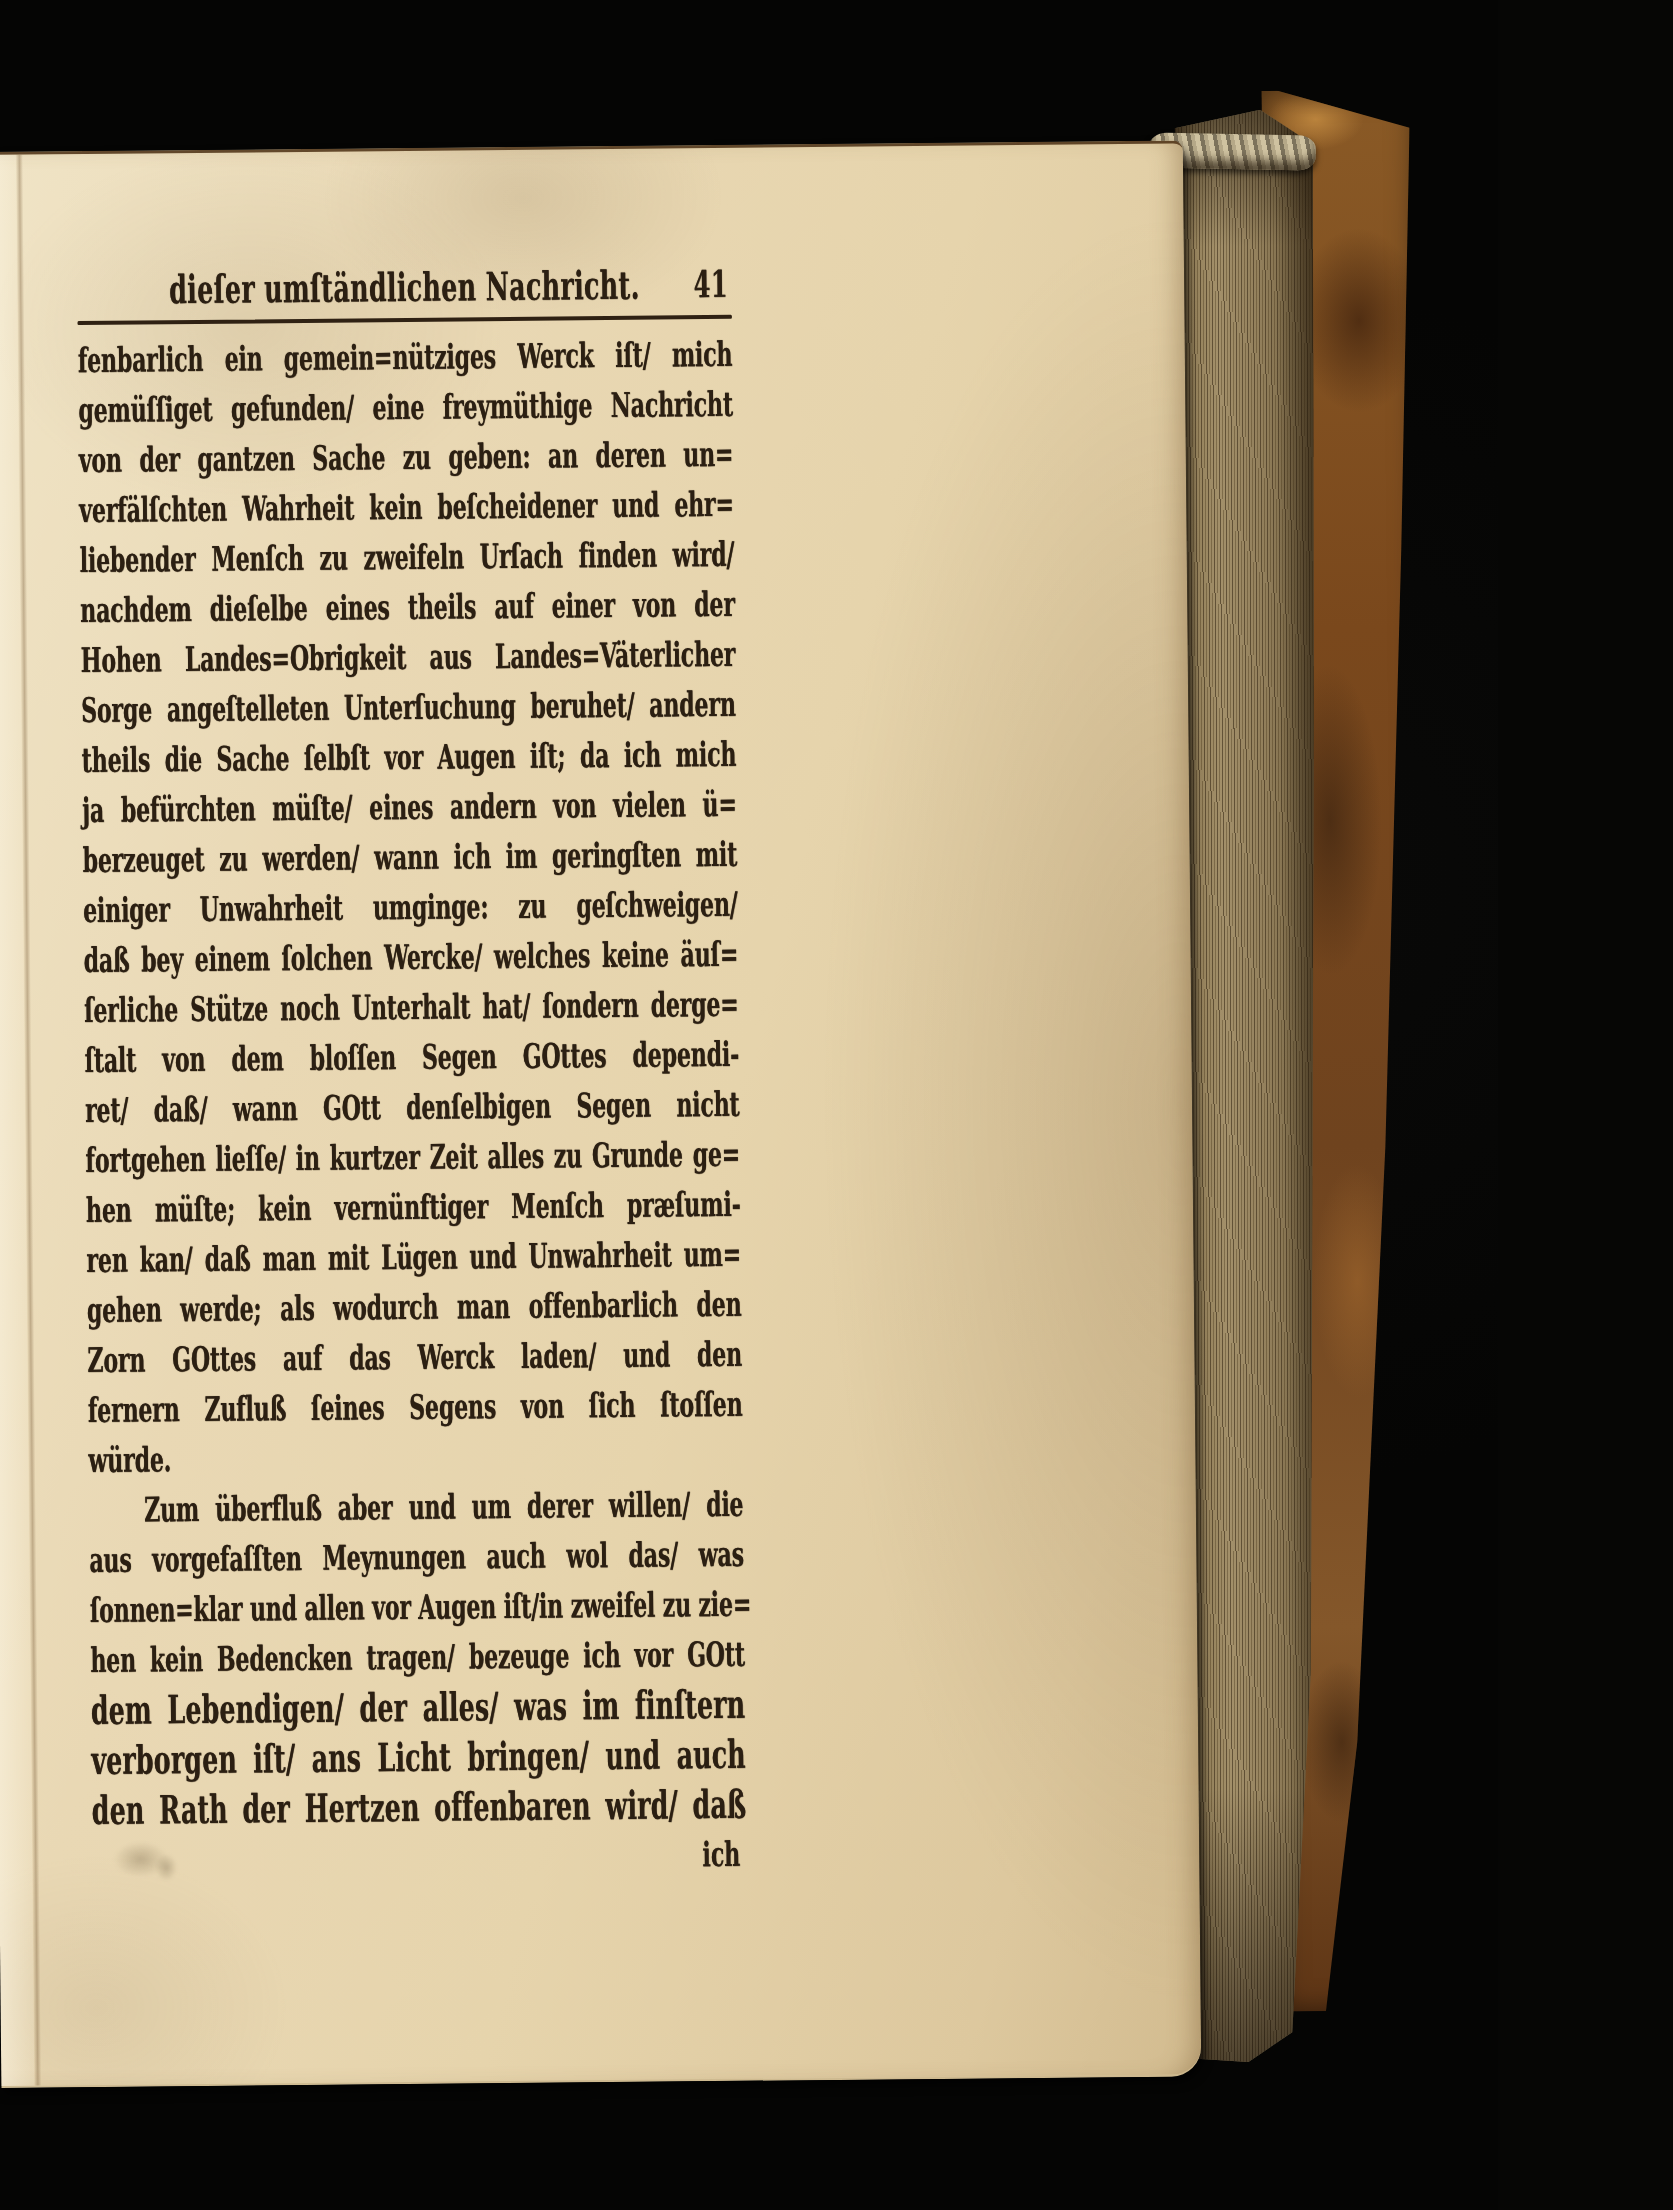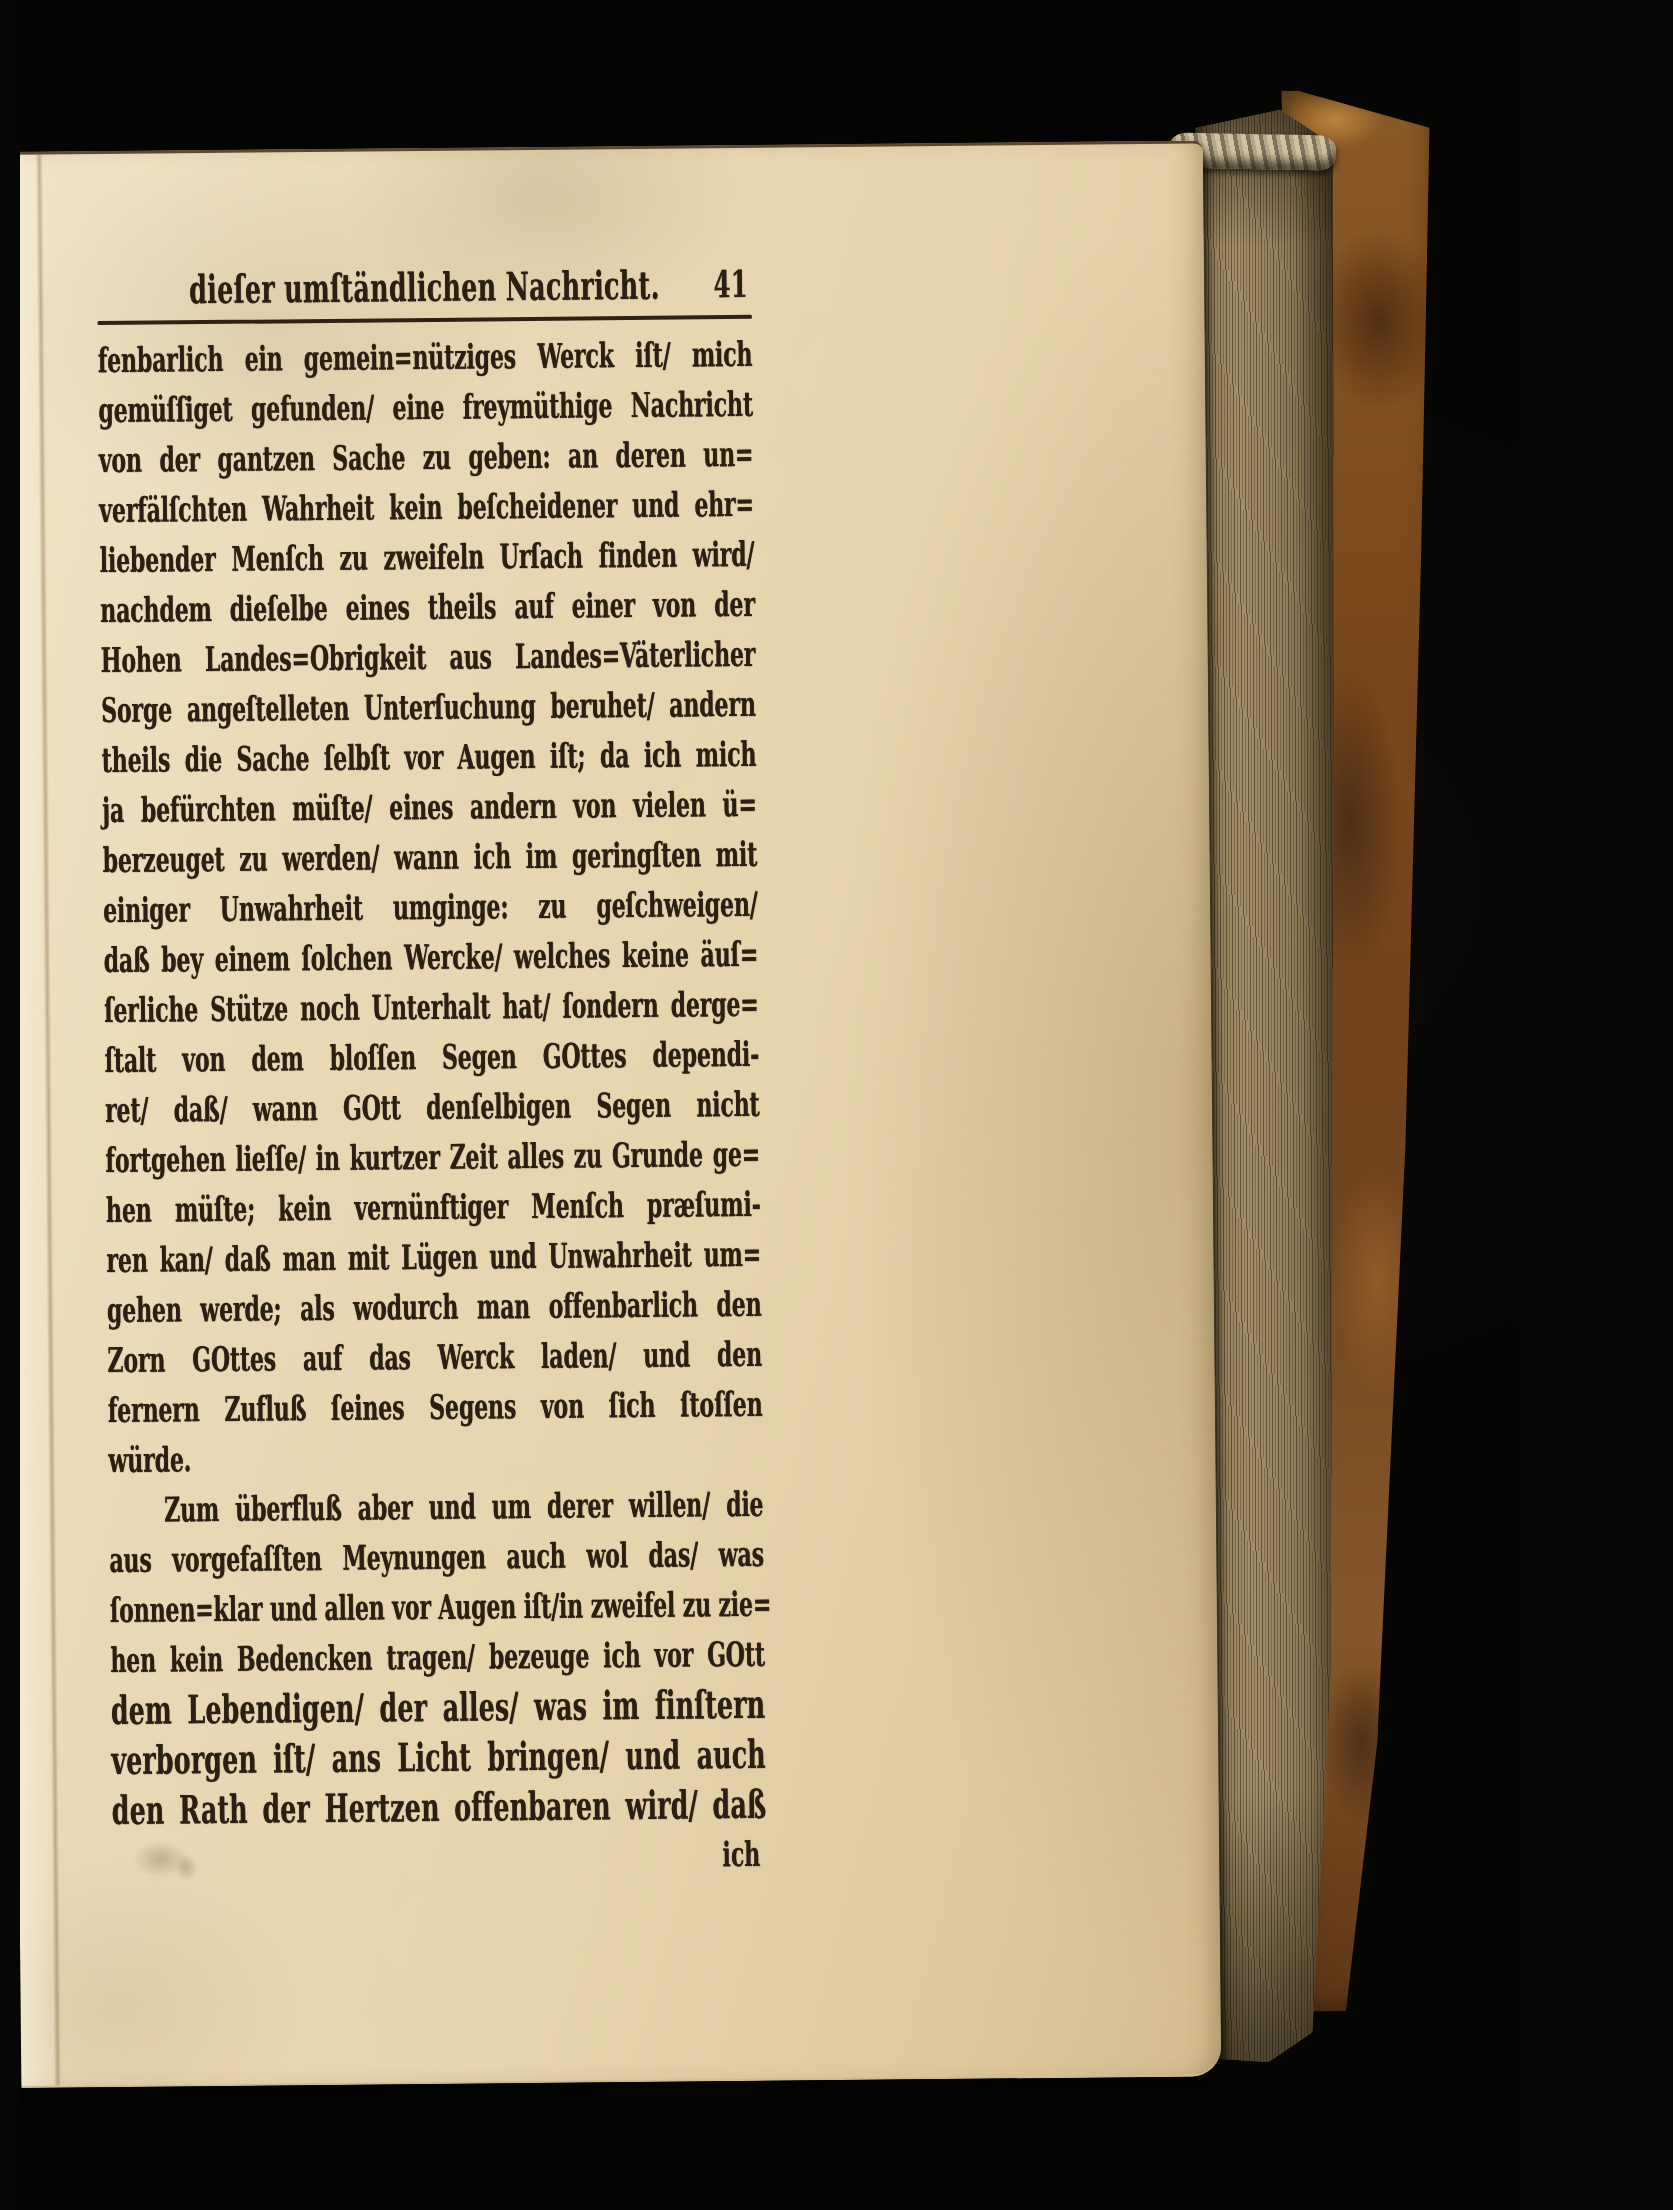--- a/index.html
+++ b/index.html
@@ -1,18 +1,18 @@
 <!DOCTYPE html>
 <html><head>
 <meta charset="utf-8">
 <style>
   html,body{margin:0;padding:0;background:#060605;}
   .scene{position:relative;width:1498px;height:2211px;background:
     radial-gradient(1182px 887px at 75% 40%, #0a0a09 0%, #050504 70%);
-    overflow:hidden;font-family:"DejaVu Serif","Liberation Serif",serif;margin-left:20px;}
+    overflow:hidden;font-family:"DejaVu Serif","Liberation Serif",serif;}
   .book{position:absolute;inset:0;transform:rotate(-0.55deg);transform-origin:55% 50%;}
 
   
   .leather{position:absolute;left:1271px;top:95px;width:154px;height:1921px;z-index:1;
     clip-path:polygon(10% 0%, 96% 2%, 88% 24%, 74% 55%, 52% 86%, 30% 100%, 0% 100%, 0% 0%);
     background:
       radial-gradient(69px 44px at 35% 1.5%, rgba(193,137,64,.9), rgba(0,0,0,0) 70%),
       radial-gradient(89px 128px at 62% 12%, rgba(64,34,13,.75), rgba(0,0,0,0) 72%),
       radial-gradient(69px 207px at 40% 38%, rgba(56,33,15,.65), rgba(0,0,0,0) 75%),
       radial-gradient(63px 167px at 55% 62%, rgba(165,106,46,.55), rgba(0,0,0,0) 70%),

